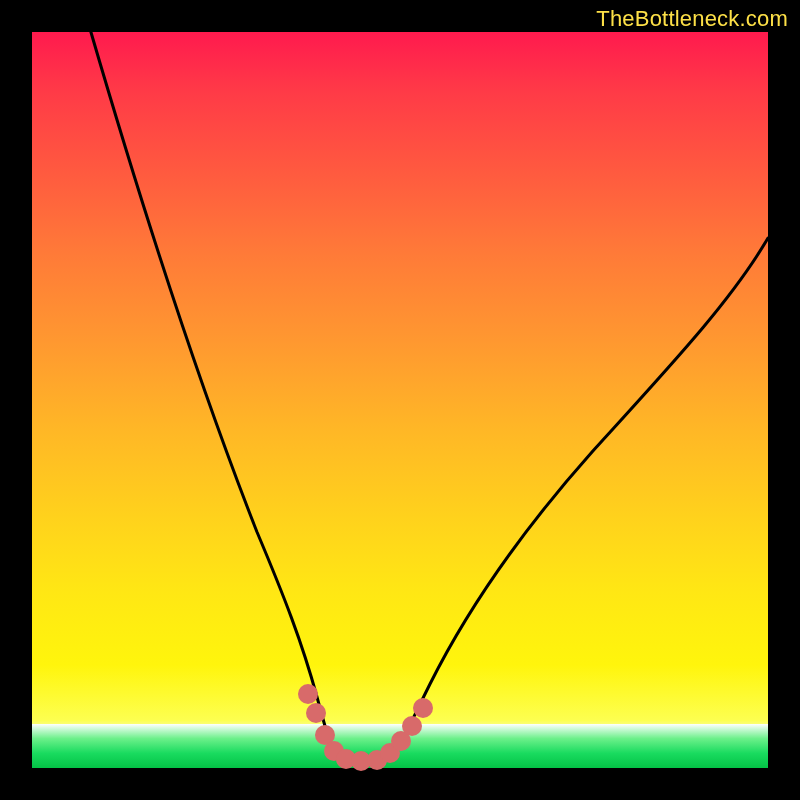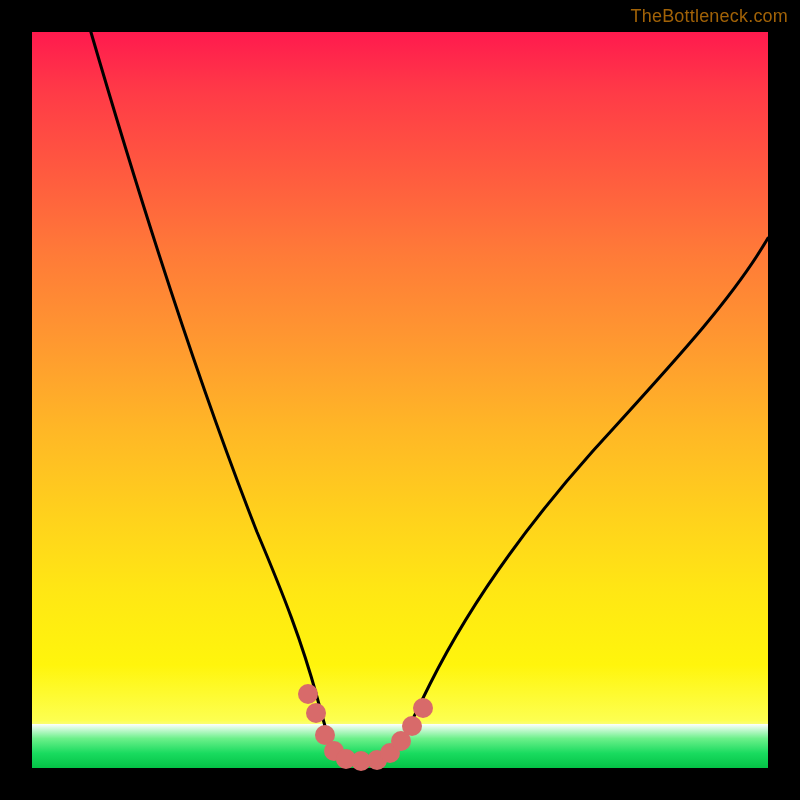--- a/index.html
+++ b/index.html
@@ -37,22 +37,22 @@
         #ffe714 76%,
         #fff50c 86%,
         #fdff50 93.5%,
         #fbff70 94%
       );
   }
   .watermark {
     position: absolute;
     top: 6px;
     right: 12px;
-    color: #a16207;
-    font-size: 18px;
+    color: #fde047;
+    font-size: 22px;
     letter-spacing: 0.2px;
     font-weight: 500;
     user-select: none;
   }
   svg.curves {
     position: absolute;
     left: 0;
     top: 0;
     width: 736px;
     height: 736px;

